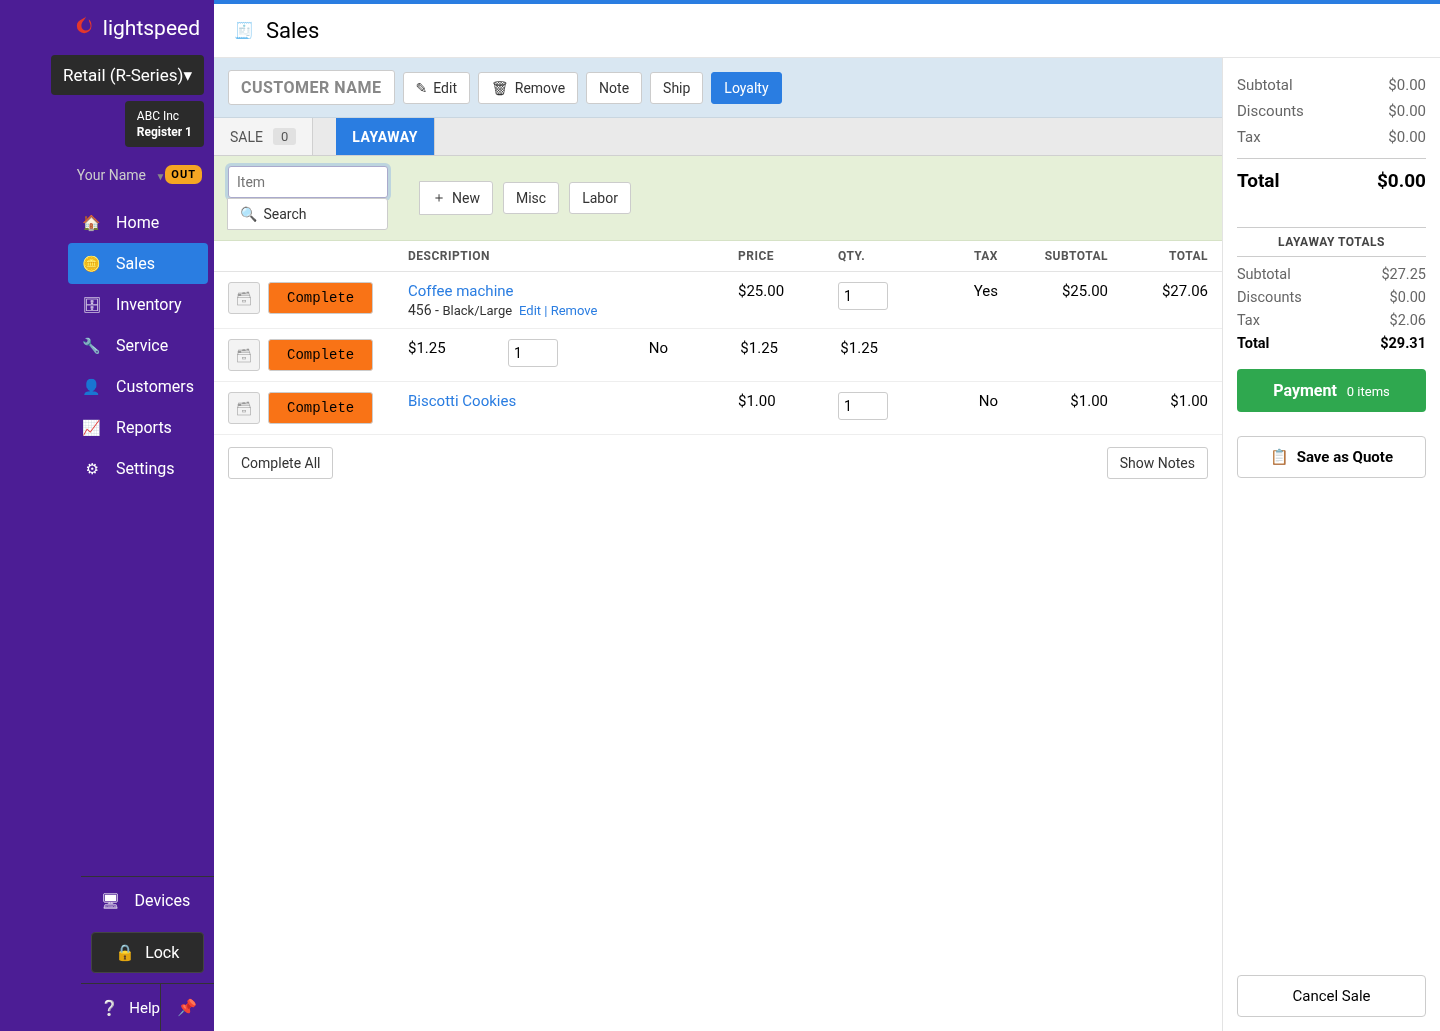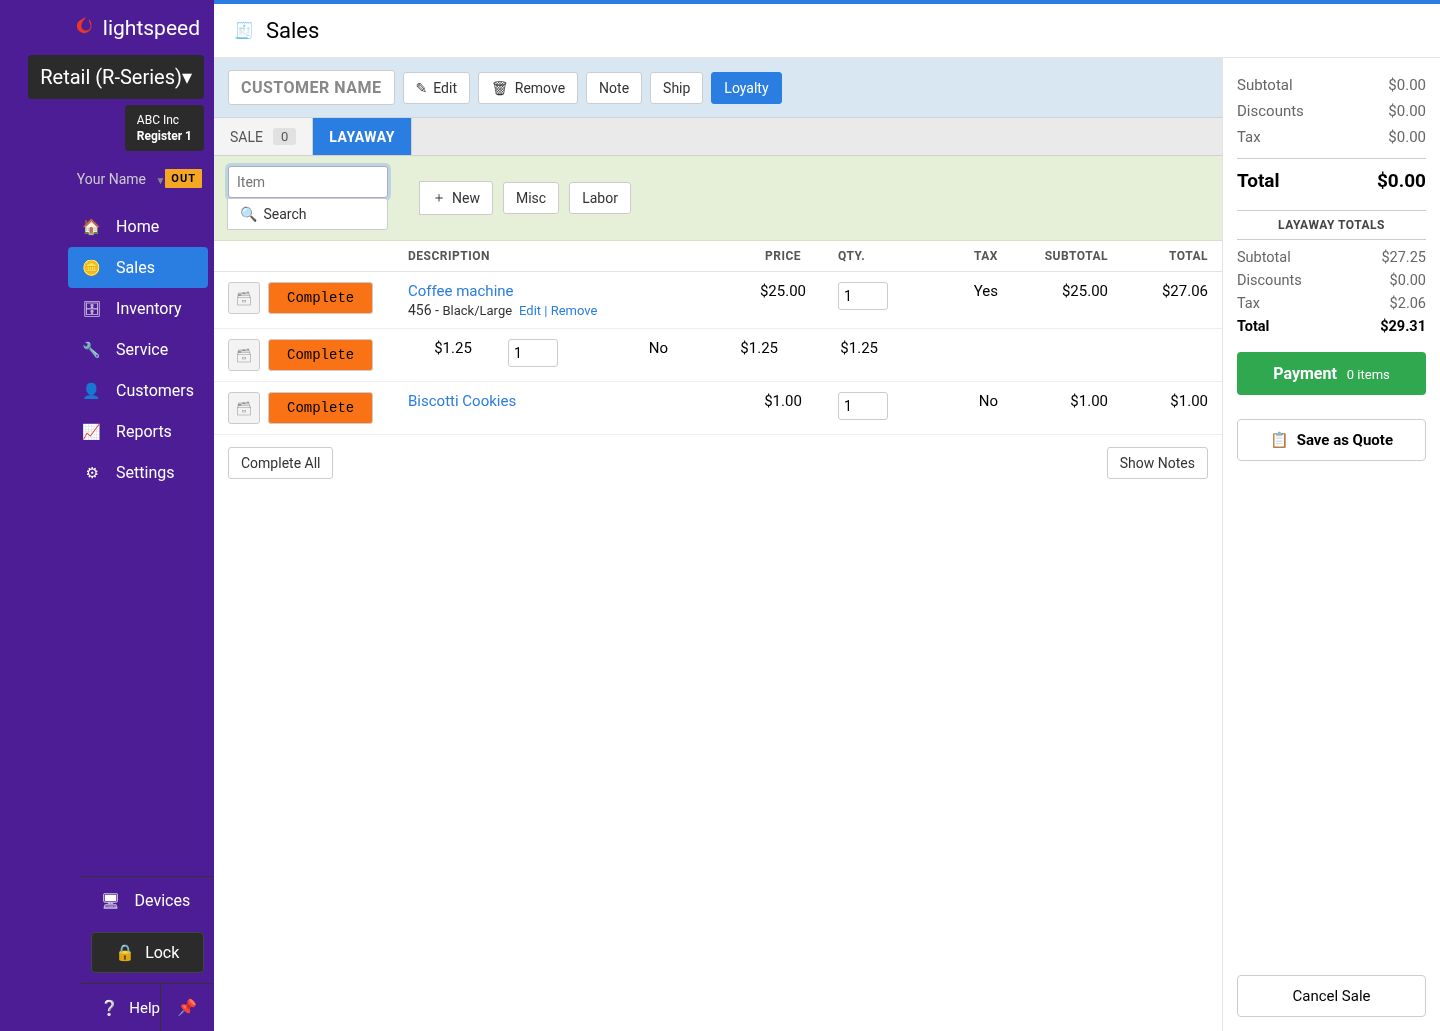--- a/index.html
+++ b/index.html
@@ -2,26 +2,26 @@
 <html><head>
 <meta charset="utf-8">
 <style>
 * { margin:0; padding:0; box-sizing:border-box; font-family:-apple-system,BlinkMacSystemFont,"Segoe UI",Roboto,sans-serif; }
 body { width:1440px; height:1031px; background:#fff; display:flex; overflow:hidden; }
 
 
 .sidebar { width:214px; background:#4c1d95; color:#fff; display:flex; flex-direction:column;align-items:flex-end; }
 .logo-row { display:flex; align-items:center; gap:6px; padding:14px 14px 8px 14px; font-size:21px; font-weight:400; }
 .logo-row svg { width:22px; height:22px; }
-.series-select { margin:6px 10px; background:#2b2b2b; border-radius:4px; padding:10px 12px; display:flex; justify-content:space-between; align-items:center; font-size:20px; cursor:pointer; }
+.series-select { margin:6px 10px; background:#2b2b2b; border-radius:4px; padding:10px 12px; display:flex; justify-content:space-between; align-items:center; font-size:17px; cursor:pointer; }
 .reg-box { margin:0 10px 8px 10px; background:#2b2b2b; border-radius:4px; padding:8px 12px; font-size:12px; }
 .reg-box .reg { font-weight:700; margin-top:2px; }
 .user-row { display:flex; align-items:center; justify-content:space-between; padding:10px 12px 14px 20px; font-size:14px; color:#ccc; }
 .user-row .caret { font-size:10px; margin-left:6px; color:#888; }
-.out-badge { background:#f5a623; color:#000; font-size:11px; font-weight:700; padding:3px 6px; border-radius:1px; letter-spacing:1px; }
+.out-badge { background:#f5a623; color:#000; font-size:11px; font-weight:700; padding:3px 6px; border-radius:7px; letter-spacing:1px; }
 .nav { list-style:none; margin-top:4px; flex:1; }
 .nav li { display:flex; align-items:center; gap:14px; padding:11px 20px; font-size:16px; color:#fff; cursor:pointer; }
 .nav li.active { background:#2a7de1; border-radius:4px; margin:0 6px; padding:11px 14px; }
 .nav-icon { width:20px; display:inline-flex; justify-content:center; font-size:15px; }
 .sidebar-bottom { border-top:1px solid #333; }
 .devices { display:flex; align-items:center; gap:14px; padding:14px 20px; font-size:16px; cursor:pointer; }
 .lock-btn { margin:8px 10px 10px 10px; background:#2b2b2b; border:1px solid #444; border-radius:4px; padding:10px; display:flex; align-items:center; justify-content:center; gap:10px; font-size:16px; cursor:pointer; }
 .help-row { display:flex; align-items:center; border-top:1px solid #333; height:48px; }
 .help-left { flex:1; display:flex; align-items:center; gap:10px; padding-left:20px; font-size:15px; cursor:pointer; }
 .pin-box { width:54px; height:48px; display:flex; align-items:center; justify-content:center; border-left:1px solid #333; cursor:pointer; color:#f5a623; }
@@ -31,55 +31,55 @@
 .titlebar { display:flex; align-items:center; gap:12px; padding:14px 20px; border-bottom:1px solid #e5e5e5; background:#fff; }
 .titlebar .title { font-size:22px; font-weight:400; }
 .content { flex:1; display:flex; }
 
 
 .left { flex:1; display:flex; flex-direction:column; background:#fff; }
 .toolbar1 { background:#d9e7f2; padding:12px 14px; display:flex; gap:8px; align-items:center; border-bottom:1px solid #c9d6e0; }
 .btn { background:#fff; border:1px solid #ccc; border-radius:3px; padding:7px 12px; font-size:14px; cursor:pointer; display:inline-flex; align-items:center; gap:6px; color:#333; }
 .btn-small-text { color:#888; font-weight:700; font-size:16px; letter-spacing:0.5px; }
 .btn-blue { background:#2a7de1; border-color:#2a7de1; color:#fff; }
-.tabstrip { background:#eaeaea; display:flex; align-items:stretch; border-bottom:1px solid #d0d0d0; }
+.tabstrip { background:#eaeaea; display:flex; align-items:stretch; border-bottom:1px solid #d0d0d0;gap:23px; }
 .tab { padding:10px 16px; font-size:14px; color:#555; display:flex; align-items:center; gap:10px; cursor:pointer; background:#f4f4f4; border-right:1px solid #d0d0d0; }
 .tab .count { background:#e1e1e1; padding:1px 8px; border-radius:3px; font-size:13px; }
 .tab.active { background:#2a7de1; color:#fff; font-weight:700; letter-spacing:0.5px; }
 .searchrow { background:#e6f0d8; padding:10px 14px; display:flex; gap:10px; align-items:center; border-bottom:1px solid #d6e2c6; }
 .item-input { width:160px; padding:7px 8px; border:1px solid #aac; border-radius:3px; font-size:14px; box-shadow:0 0 0 3px rgba(66,133,244,0.25); }
 .pill-group { display:flex; gap:0;flex-direction:column; }
 .pill-group .btn { border-radius:0; }
 .pill-group .btn:first-child { border-radius:3px 0 0 3px; }
 .pill-group .btn:last-child { border-radius:0 3px 3px 0; margin-left:-1px; }
 .mlg { margin-left:22px; }
 .thead { display:flex; padding:8px 14px; font-size:12px; color:#555; letter-spacing:0.5px; font-weight:700; border-bottom:1px solid #e3e3e3; }
 .col-act { width:180px; }
 .col-desc { flex:1; }
-.col-price { width:90px; text-align:center; }
+.col-price { width:90px; text-align:left; }
 .col-qty { width:70px; padding-left:10px; }
 .col-tax { width:100px; text-align:right; }
 .col-sub { width:110px; text-align:right; }
 .col-tot { width:100px; text-align:right; }
 .row { display:flex; align-items:flex-start; padding:10px 14px; border-bottom:1px solid #eee; font-size:15px; }
 .row .col-act { display:flex; gap:8px; align-items:center; }
 .archive-btn { width:32px; height:32px; background:#f3f3f3; border:1px solid #ccc; border-radius:3px; display:flex; align-items:center; justify-content:center; cursor:pointer; color:#999; }
 .complete-btn { background:#f97316; border:1px solid #ccc; border-radius:3px; padding:7px 18px; font-size:14px; cursor:pointer;font-family:Liberation Mono, monospace; }
 .prod-name { color:#2a7de1; cursor:pointer; }
 .prod-meta { font-size:14px; color:#333; margin-top:2px; }
 .prod-meta .opts { font-size:13px; }
 .prod-meta .edit, .prod-meta .rem { color:#2a7de1; font-size:13px; cursor:pointer; }
 .qty-input { width:50px; padding:5px; border:1px solid #ccc; border-radius:3px; font-size:14px; }
 .footer-row { display:flex; justify-content:space-between; padding:12px 14px; }
 
 
 .right { width:218px; border-left:1px solid #e3e3e3; padding:14px 14px; display:flex; flex-direction:column; }
 .sum-line { display:flex; justify-content:space-between; font-size:15px; color:#666; padding:4px 0; }
 .sum-total { display:flex; justify-content:space-between; font-size:19px; font-weight:700; border-top:1px solid #ccc; margin-top:8px; padding-top:10px; }
-.lay-h { font-size:12px; font-weight:700; letter-spacing:0.5px; color:#444; text-align:center; border-top:1px solid #ccc; border-bottom:1px solid #ccc; margin:18px 0 6px 0; padding:7px 0; }
+.lay-h { font-size:12px; font-weight:700; letter-spacing:0.5px; color:#444; text-align:center; border-top:1px solid #ccc; border-bottom:1px solid #ccc; margin:35px 0 6px 0; padding:7px 0; }
 .lay-line { display:flex; justify-content:space-between; font-size:14.5px; color:#666; padding:3px 0; }
 .lay-line.bold { font-weight:700; color:#000; }
 .pay-btn { margin-top:14px; background:#2fa84f; color:#fff; border:none; border-radius:4px; padding:12px; font-size:16px; font-weight:700; cursor:pointer; }
 .pay-btn small { font-weight:400; font-size:13px; margin-left:6px; }
 .quote-btn { margin-top:24px; background:#fff; border:1px solid #ccc; border-radius:4px; padding:11px; font-size:15px; font-weight:700; cursor:pointer; display:flex; align-items:center; justify-content:center; gap:8px; }
 .spacer { flex:1; }
 .cancel-btn { background:#fff; border:1px solid #ccc; border-radius:4px; padding:11px; font-size:15px; font-weight:400; cursor:pointer; }
 </style>
 </head>
 <body>

